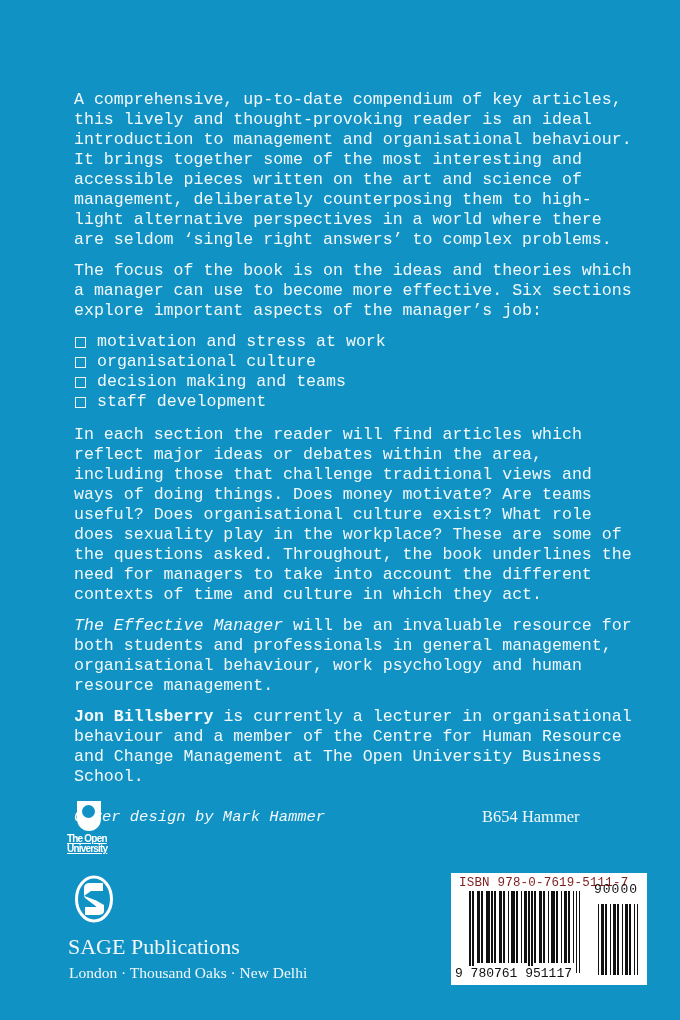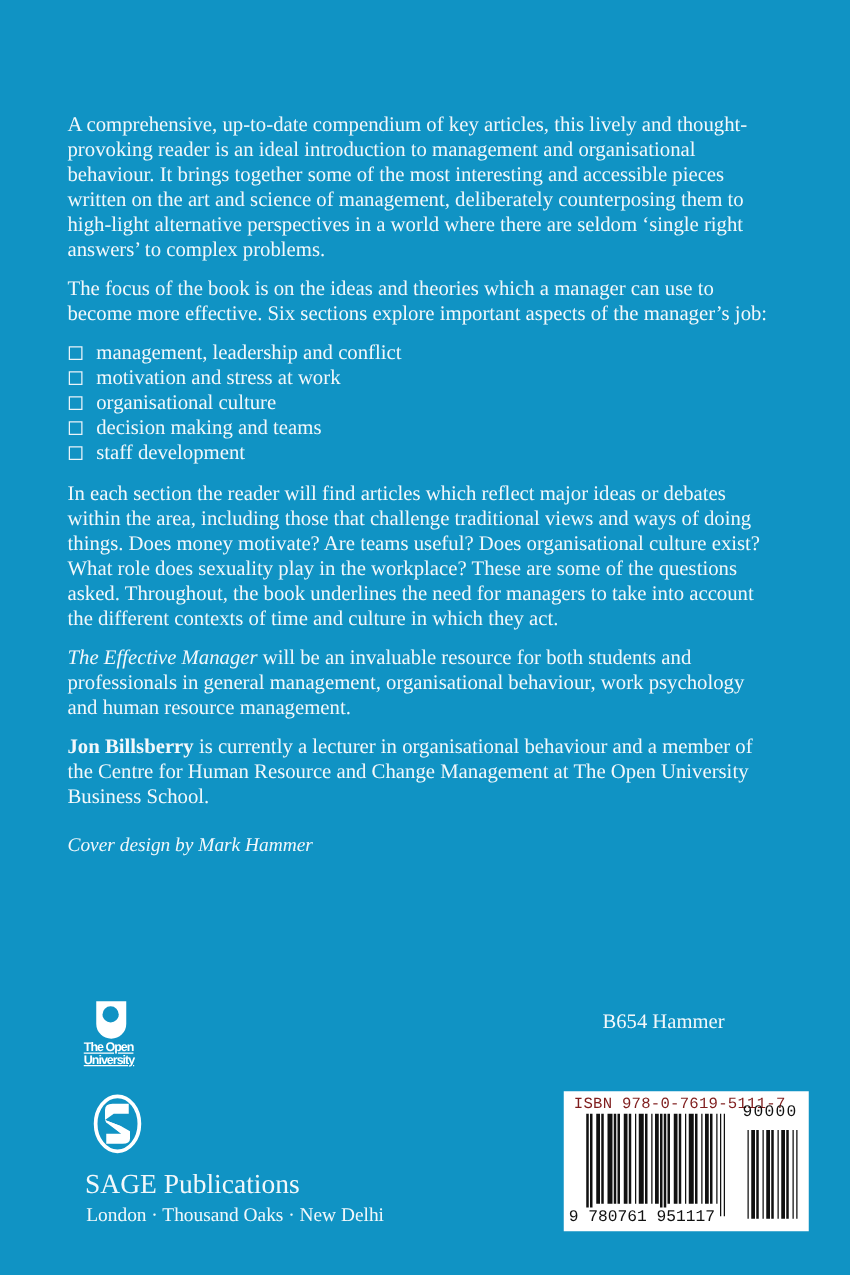--- a/index.html
+++ b/index.html
@@ -10,25 +10,26 @@
       width: 680px;
       height: 1020px;
       background: #1093c4;
       position: relative;
       overflow: hidden;
       font-family: "Liberation Serif", "DejaVu Serif", serif;
       color: #f2f8fb;
     }
     .content {
       position: absolute;
-      left: 54px;
+      left: 74px;
       top: 90px;
       width: 560px;
       font-size: 16.6px;
       line-height: 20px;
+      font-family: Liberation Mono, monospace;
     }
     .para {
       margin: 0 0 11px 0;
       white-space: pre-line;
     }
     .para.p1 { margin-bottom: 11px; }
     ul.topics {
       list-style: none;
       padding: 0;
       margin: 0 0 13px 0;
@@ -198,24 +199,20 @@
   </style>
 </head>
 <body>
 
 <div class="content">
   <p class="para p1">A comprehensive, up-to-date compendium of key articles, this lively and thought-provoking reader is an ideal introduction to management and organisational behaviour. It brings together some of the most interesting and accessible pieces written on the art and science of management, deliberately counterposing them to high-light alternative perspectives in a world where there are seldom ‘single right answers’ to complex problems.</p>
   <p class="para">The focus of the book is on the ideas and theories which a manager can use to become more effective. Six sections explore important aspects of the manager’s job:</p>
   <ul class="topics">
     <li>
         <span class="box-icon"></span>
-        <span>management, leadership and conflict</span>
-      </li>
-    <li>
-        <span class="box-icon"></span>
         <span>motivation and stress at work</span>
       </li>
     <li>
         <span class="box-icon"></span>
         <span>organisational culture</span>
       </li>
     <li>
         <span class="box-icon"></span>
         <span>decision making and teams</span>
       </li>

